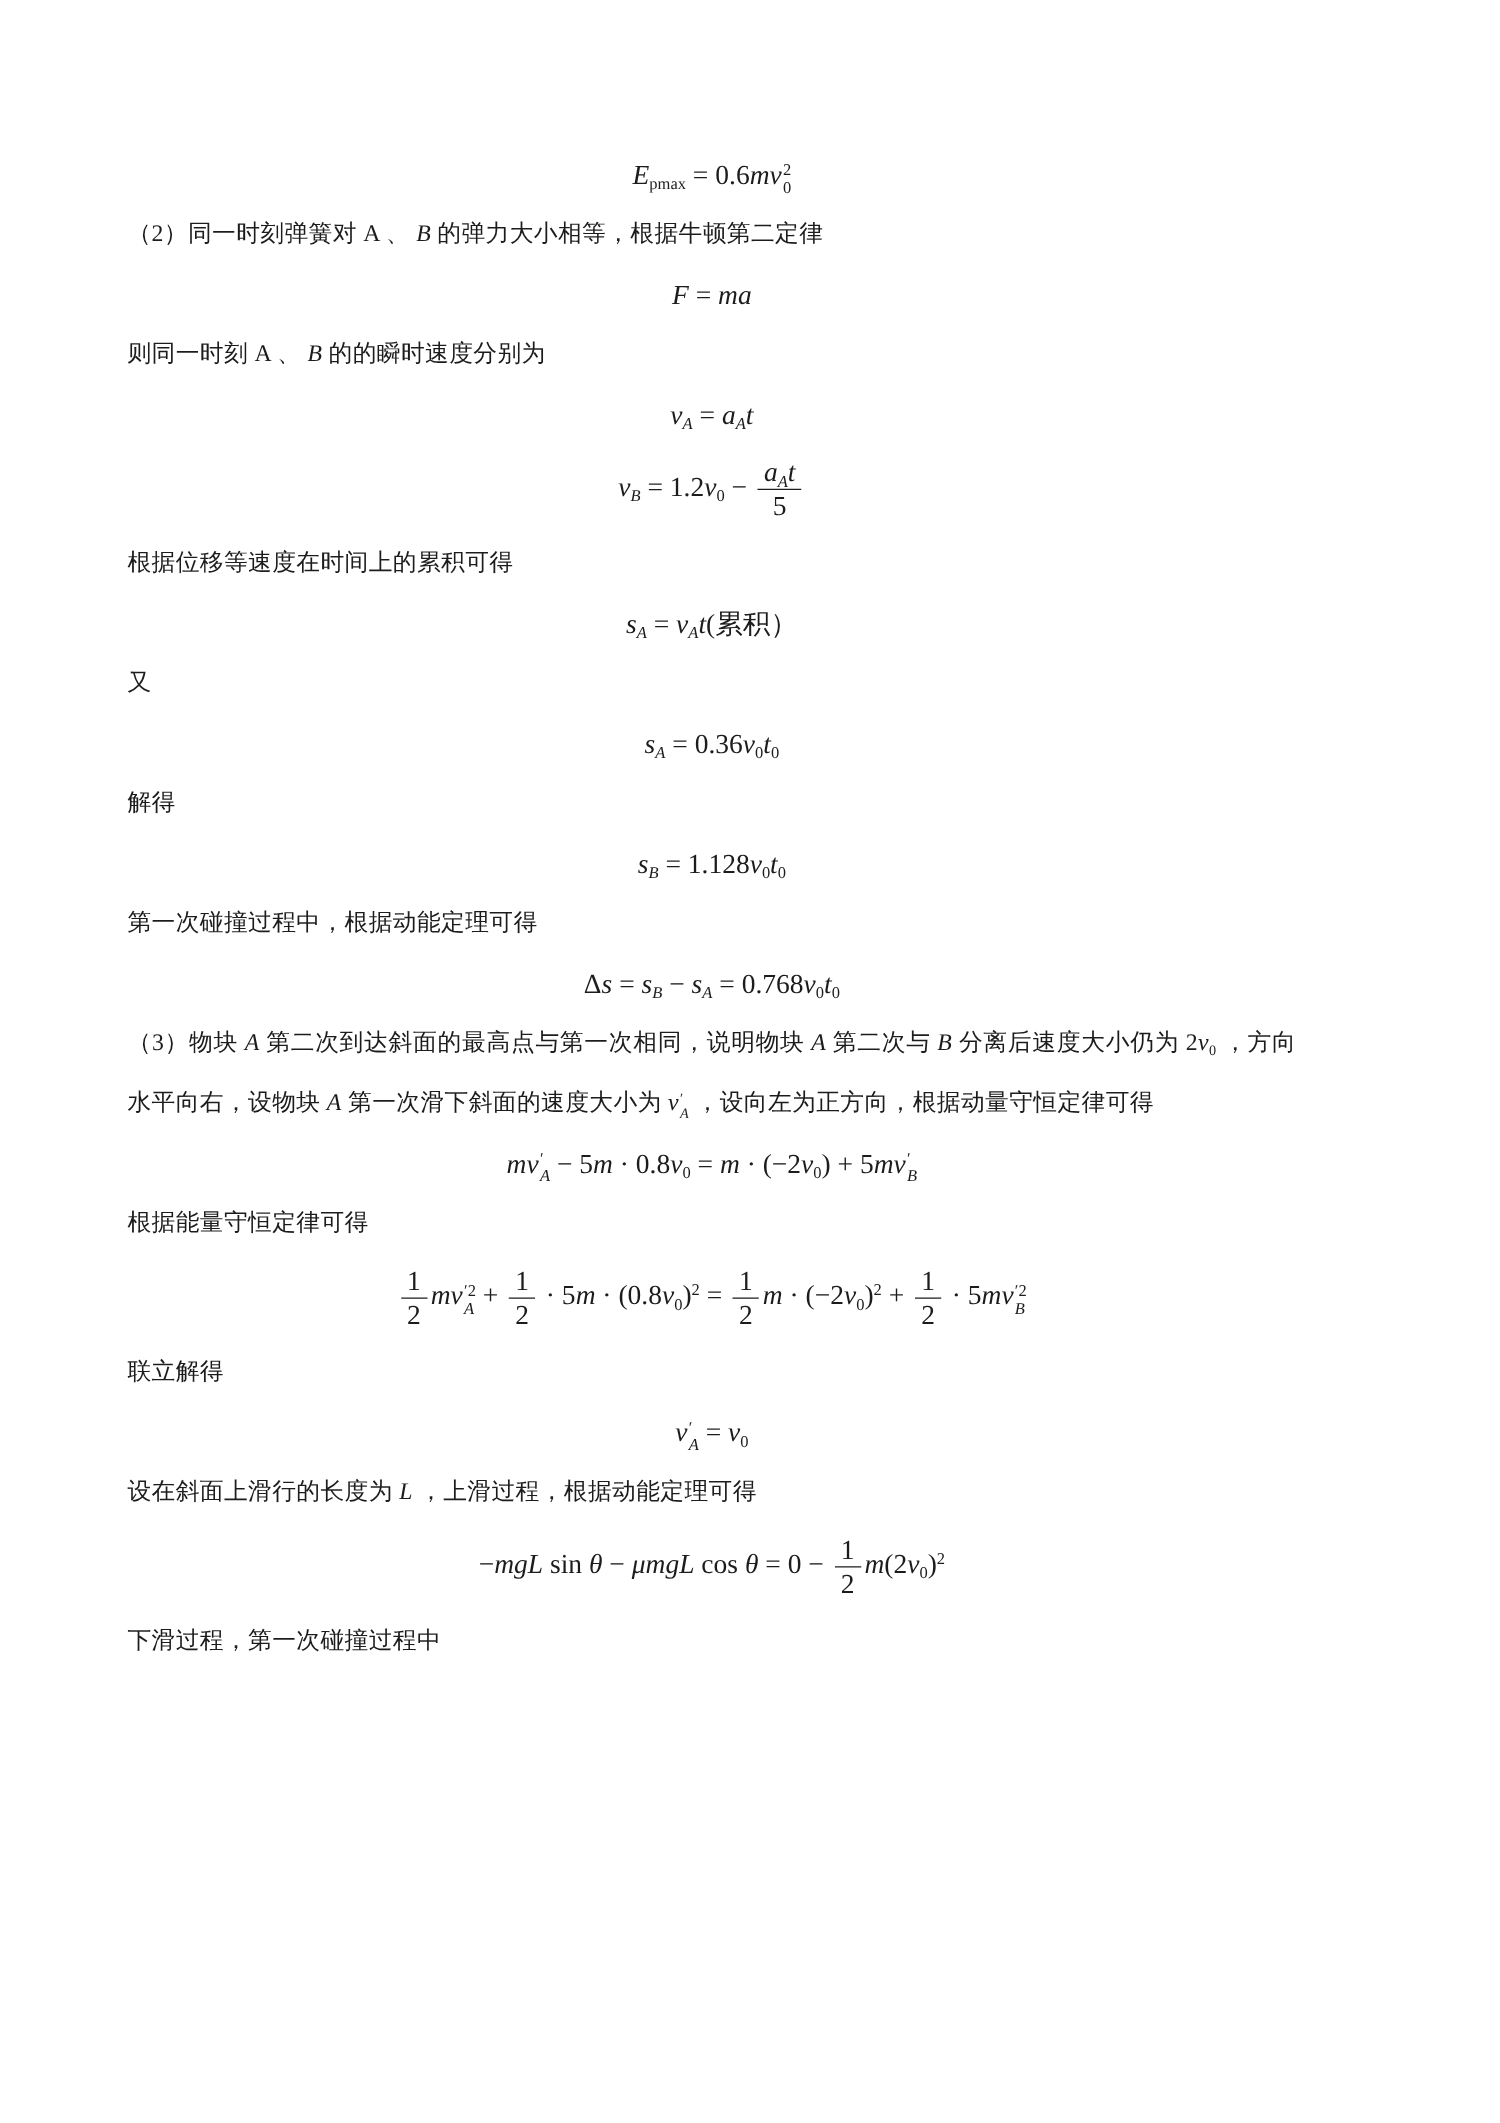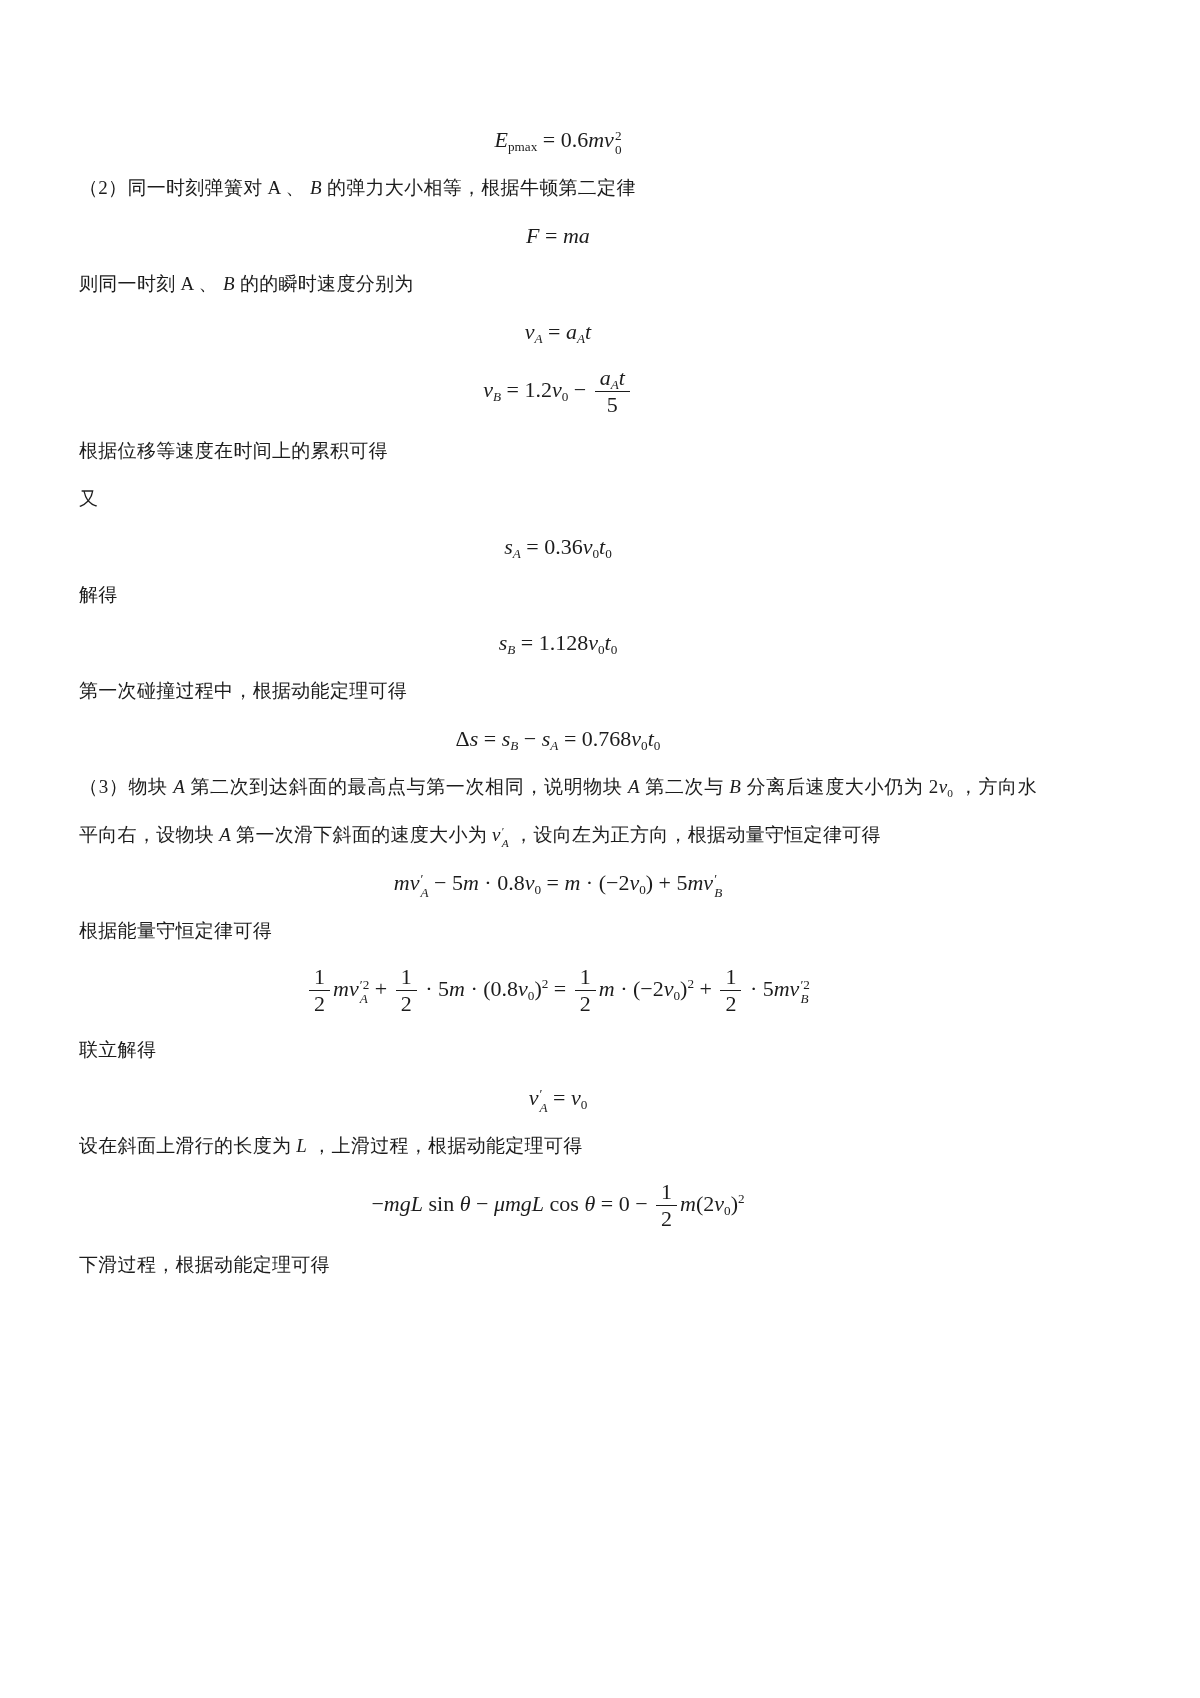--- a/index.html
+++ b/index.html
@@ -5,21 +5,21 @@
   html, body { margin: 0; padding: 0; }
   body {
     width: 1200px;
     height: 1698px;
     background: #ffffff;
     color: #1c1c1c;
     font-family: "Liberation Serif", "DejaVu Serif", serif;
     overflow: hidden;
   }
   .doc {
-    padding: 116px 163px 0 79px;
+    padding: 116px 163px 0 102px;
   }
   .row { margin: 0; }
   .para {
     font-size: 19px;
     line-height: 48px;
     text-align: justify;
     letter-spacing: 0.3px;
   }
   .eq {
     font-size: 22px;
@@ -55,28 +55,29 @@
 <body>
 
 <div class="doc">
   <div class="row eq"><i>E</i><sub>pmax</sub> = 0.6<i>mv</i><span class="ss"><span>2</span><span>0</span></span></div>
   <div class="row para">（2）同一时刻弹簧对 A 、 <i>B</i> 的弹力大小相等，根据牛顿第二定律</div>
   <div class="row eq"><i>F</i> = <i>ma</i></div>
   <div class="row para">则同一时刻 A 、 <i>B</i> 的的瞬时速度分别为</div>
   <div class="row eq"><i>v</i><sub><i>A</i></sub> = <i>a</i><sub><i>A</i></sub><i>t</i></div>
   <div class="row eq tall"><i>v</i><sub><i>B</i></sub> = 1.2<i>v</i><sub>0</sub> − <span class="fr"><span class="nu"><i>a</i><sub><i>A</i></sub><i>t</i></span><span class="de">5</span></span></div>
   <div class="row para">根据位移等速度在时间上的累积可得</div>
+  <div class="row eq"><i>s</i><sub><i>A</i></sub> = <i>v</i><sub><i>A</i></sub><i>t</i>(累积）</div>
   <div class="row para">又</div>
   <div class="row eq"><i>s</i><sub><i>A</i></sub> = 0.36<i>v</i><sub>0</sub><i>t</i><sub>0</sub></div>
   <div class="row para">解得</div>
   <div class="row eq"><i>s</i><sub><i>B</i></sub> = 1.128<i>v</i><sub>0</sub><i>t</i><sub>0</sub></div>
   <div class="row para">第一次碰撞过程中，根据动能定理可得</div>
   <div class="row eq">Δ<i>s</i> = <i>s</i><sub><i>B</i></sub> − <i>s</i><sub><i>A</i></sub> = 0.768<i>v</i><sub>0</sub><i>t</i><sub>0</sub></div>
   <div class="row para">（3）物块 <i>A</i> 第二次到达斜面的最高点与第一次相同，说明物块 <i>A</i> 第二次与 <i>B</i> 分离后速度大小仍为 2<i>v</i><sub>0</sub> ，方向水平向右，设物块 <i>A</i> 第一次滑下斜面的速度大小为 <i>v</i><span class="ss"><span>′</span><span><i>A</i></span></span> ，设向左为正方向，根据动量守恒定律可得</div>
   <div class="row eq"><i>mv</i><span class="ss"><span>′</span><span><i>A</i></span></span> − 5<i>m</i> · 0.8<i>v</i><sub>0</sub> = <i>m</i> · (−2<i>v</i><sub>0</sub>) + 5<i>mv</i><span class="ss"><span>′</span><span><i>B</i></span></span></div>
   <div class="row para">根据能量守恒定律可得</div>
   <div class="row eq tall"><span class="fr"><span class="nu">1</span><span class="de">2</span></span><i>mv</i><span class="ss"><span>′2</span><span><i>A</i></span></span> + <span class="fr"><span class="nu">1</span><span class="de">2</span></span> · 5<i>m</i> · (0.8<i>v</i><sub>0</sub>)<sup>2</sup> = <span class="fr"><span class="nu">1</span><span class="de">2</span></span><i>m</i> · (−2<i>v</i><sub>0</sub>)<sup>2</sup> + <span class="fr"><span class="nu">1</span><span class="de">2</span></span> · 5<i>mv</i><span class="ss"><span>′2</span><span><i>B</i></span></span></div>
   <div class="row para">联立解得</div>
   <div class="row eq"><i>v</i><span class="ss"><span>′</span><span><i>A</i></span></span> = <i>v</i><sub>0</sub></div>
   <div class="row para">设在斜面上滑行的长度为 <i>L</i> ，上滑过程，根据动能定理可得</div>
   <div class="row eq tall">−<i>mgL</i> sin <i>θ</i> − <i>μmgL</i> cos <i>θ</i> = 0 − <span class="fr"><span class="nu">1</span><span class="de">2</span></span><i>m</i>(2<i>v</i><sub>0</sub>)<sup>2</sup></div>
-  <div class="row para">下滑过程，根据动能定理可得</div>
+  <div class="row para">下滑过程，第一次碰撞过程中</div>
 </div>
 
 </body></html>

